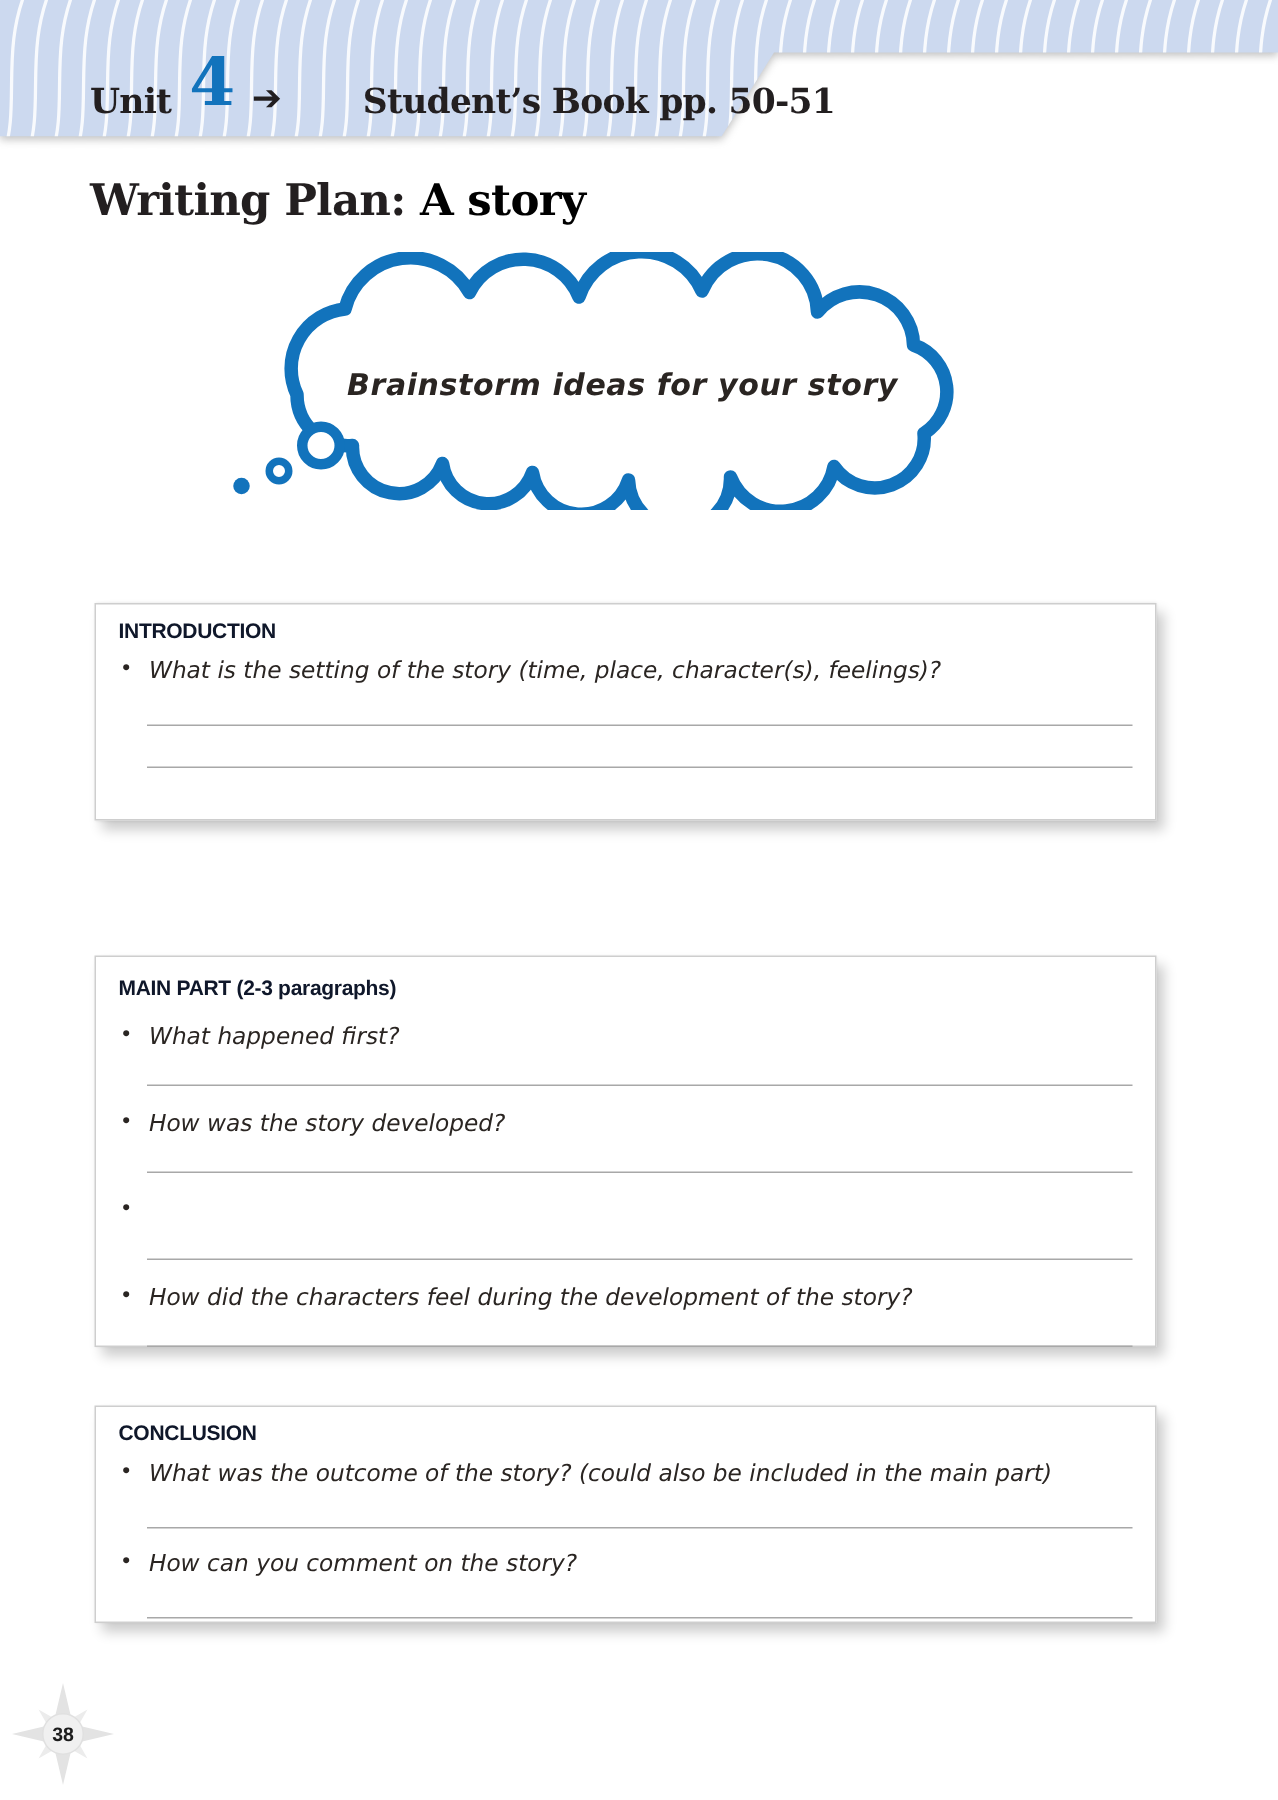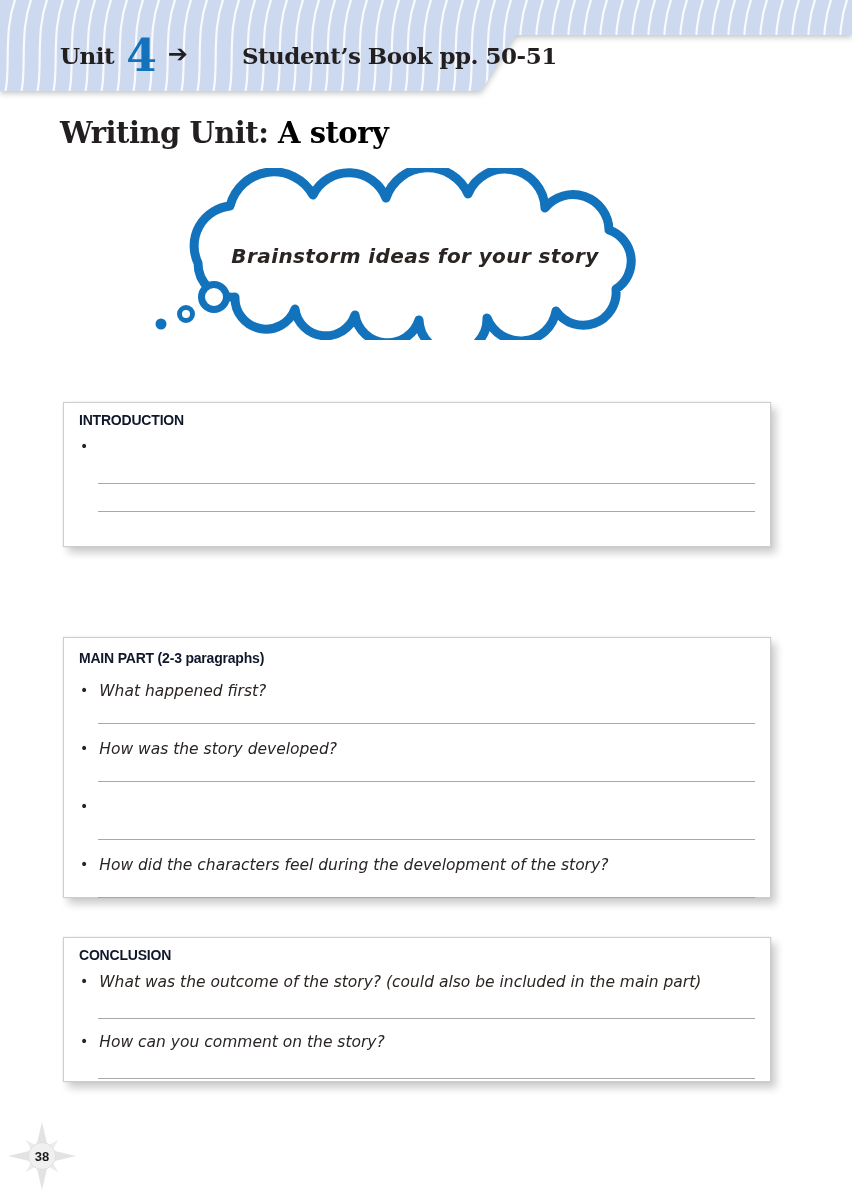--- a/index.html
+++ b/index.html
@@ -5,21 +5,21 @@
   html,body{margin:0;padding:0;background:#ffffff;}
   #page{position:relative;width:852px;height:1200px;background:#ffffff;overflow:hidden;
         font-family:"Liberation Sans",sans-serif;}
 
   
   #band-svg{position:absolute;left:0;top:0;
             filter:drop-shadow(0 2px 3px rgba(110,110,110,0.45));}
   #waves path{stroke:#ffffff;stroke-width:2.2;fill:none;opacity:.85;}
 
   
-  .unit-row{position:absolute;left:60px;top:30px;display:flex;align-items:center;gap:9px;
+  .unit-row{position:absolute;left:60px;top:30px;display:flex;align-items:flex-end;gap:9px;
             color:#231f20;font-family:"DejaVu Serif","Liberation Serif",serif;font-weight:bold;}
   .unit-label{font-size:23px;letter-spacing:-0.5px;}
   .unit-number{font-size:44px;color:#1273bc;margin:0 3px;letter-spacing:-1px;}
   .unit-arrow{font-family:"DejaVu Sans",sans-serif;font-size:24px;font-weight:bold;transform:translateY(-2px);}
   .book-ref{font-size:23px;letter-spacing:-0.5px;margin-left:45px;}
 
   
   .page-title{position:absolute;left:60px;top:116px;
               font-family:"DejaVu Serif","Liberation Serif",serif;font-weight:bold;
               font-size:29px;color:#231f20;letter-spacing:-0.5px;}
@@ -134,21 +134,21 @@
     </g>
   </svg>
 
   <div class="unit-row">
     <span class="unit-label">Unit</span>
     <span class="unit-number">4</span>
     <span class="unit-arrow">➔</span>
     <span class="book-ref">Student’s Book pp. 50-51</span>
   </div>
 
-  <div class="page-title"><span>Writing Unit: </span><span class="hl">A story</span></div>
+  <div class="page-title"><span>Writing Plan: </span><span class="hl">A story</span></div>
 
   <svg id="bubble-svg" width="500" height="172" viewBox="0 0 500 172" aria-hidden="true">
     <path d="M50,95
              A 40,40 0 0 1 82,38
              A 45,45 0 0 1 165,27
              A 40,40 0 0 1 238,30
              A 44,44 0 0 1 320,26
              A 40,40 0 0 1 397,40
              A 36,36 0 0 1 461,62
              A 33,33 0 0 1 468,121
@@ -162,20 +162,21 @@
     <circle cx="66" cy="129" r="12.5" fill="#ffffff" stroke="#1273bc" stroke-width="7"></circle>
     <circle cx="38" cy="146" r="6.5" fill="#ffffff" stroke="#1273bc" stroke-width="5"></circle>
     <circle cx="13" cy="156" r="5.5" fill="#1273bc"></circle>
   </svg>
   <div class="bubble-text">Brainstorm ideas for your story</div>
 
   <section class="card intro">
     <h2>INTRODUCTION</h2>
     <div class="bullet-row">
       <span class="dot">•</span>
+      <span>What is the setting of the story (time, place, character(s), feelings)?</span>
     </div>
     <div class="wline"></div>
     <div class="wline" style="margin-top:27px"></div>
   </section>
 
   <section class="card main">
     <h2>MAIN PART (2-3 paragraphs)</h2>
     <div class="bullet-row">
       <span class="dot">•</span>
       <span>What happened first?</span>

